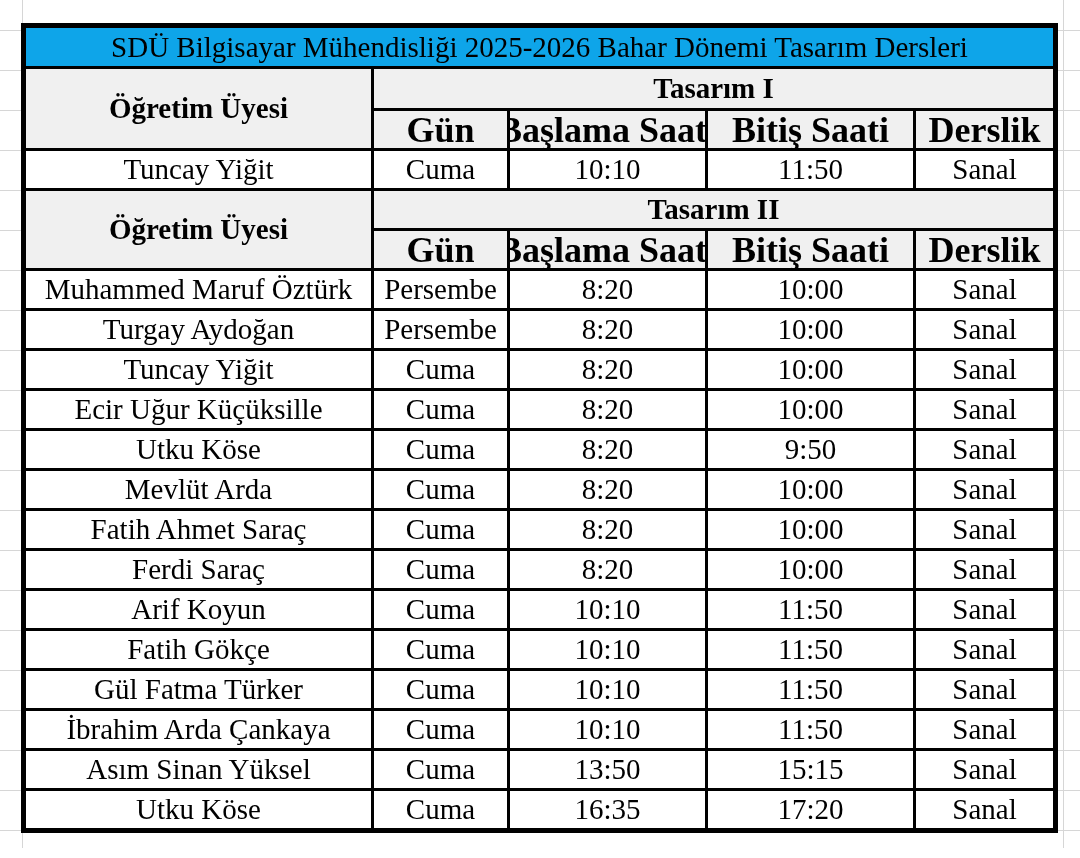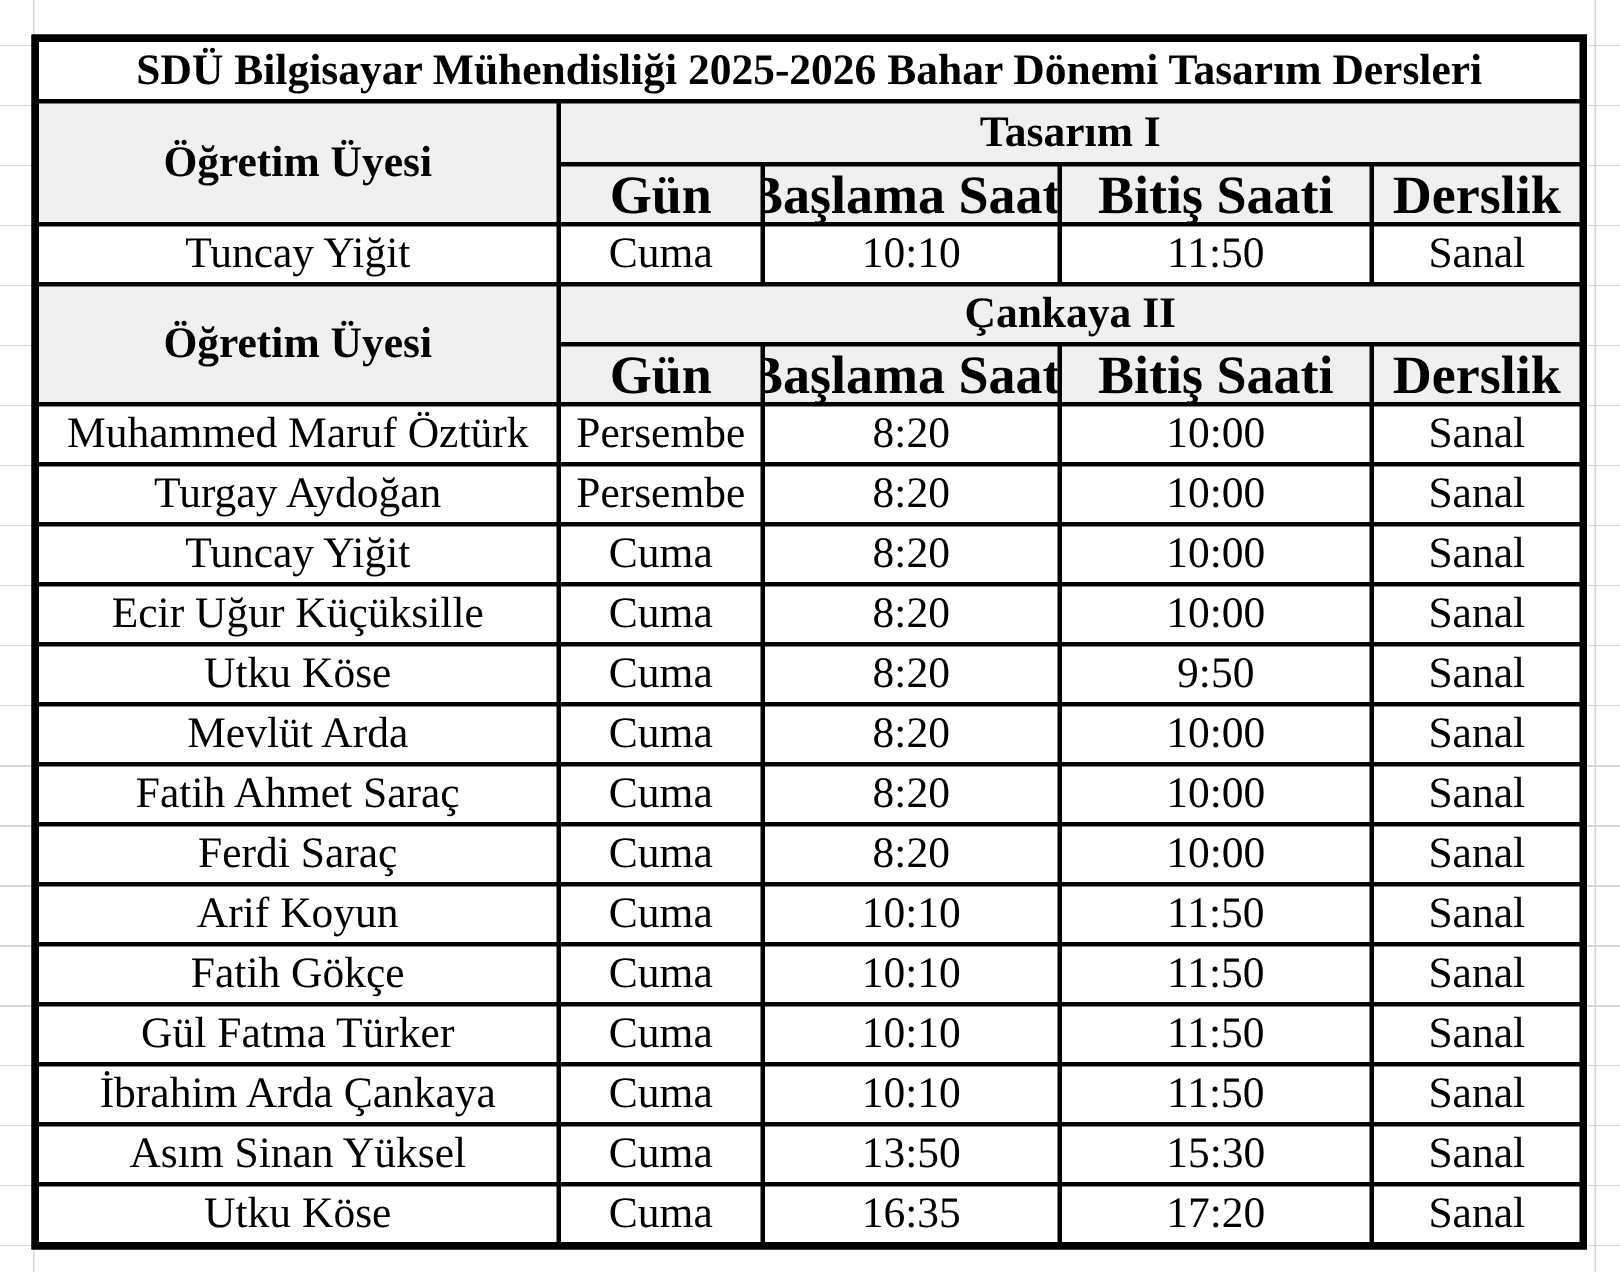--- a/index.html
+++ b/index.html
@@ -45,22 +45,22 @@
     align-items: center;
     justify-content: center;
     font-size: 29px;
     line-height: 1;
     white-space: nowrap;
     overflow: hidden;
   }
   .hdr { background: #f0f0f0; font-weight: bold; }
   .title-cell {
     grid-column: 1 / -1;
-    background: #ffffff;
-    font-weight: bold;
+    background: #0ea5e9;
+    font-weight: normal;
     font-size: 29px;
   }
   .instr { grid-row: span 2; font-family: Liberation Serif, serif; }
   .course { grid-column: span 4; }
   .sub { font-size: 36px; }
 </style>
 </head>
 <body>
 
 <div class="sheet">
@@ -86,21 +86,21 @@
     <div class="row">
       <div class="cell">Tuncay Yiğit</div>
       <div class="cell">Cuma</div>
       <div class="cell">10:10</div>
       <div class="cell">11:50</div>
       <div class="cell">Sanal</div>
     </div>
 
     <div class="row">
       <div class="cell hdr instr">Öğretim Üyesi</div>
-      <div class="cell hdr course">Çankaya II</div>
+      <div class="cell hdr course">Tasarım II</div>
     </div>
     <div class="row">
       <div class="cell hdr sub">Gün</div>
       <div class="cell hdr sub">Başlama Saati</div>
       <div class="cell hdr sub">Bitiş Saati</div>
       <div class="cell hdr sub">Derslik</div>
     </div>
 
     <div class="row">
       <div class="cell">Muhammed Maruf Öztürk</div>
@@ -183,21 +183,21 @@
       <div class="cell">İbrahim Arda Çankaya</div>
       <div class="cell">Cuma</div>
       <div class="cell">10:10</div>
       <div class="cell">11:50</div>
       <div class="cell">Sanal</div>
     </div>
     <div class="row">
       <div class="cell">Asım Sinan Yüksel</div>
       <div class="cell">Cuma</div>
       <div class="cell">13:50</div>
-      <div class="cell">15:30</div>
+      <div class="cell">15:15</div>
       <div class="cell">Sanal</div>
     </div>
     <div class="row">
       <div class="cell">Utku Köse</div>
       <div class="cell">Cuma</div>
       <div class="cell">16:35</div>
       <div class="cell">17:20</div>
       <div class="cell">Sanal</div>
     </div>
 

